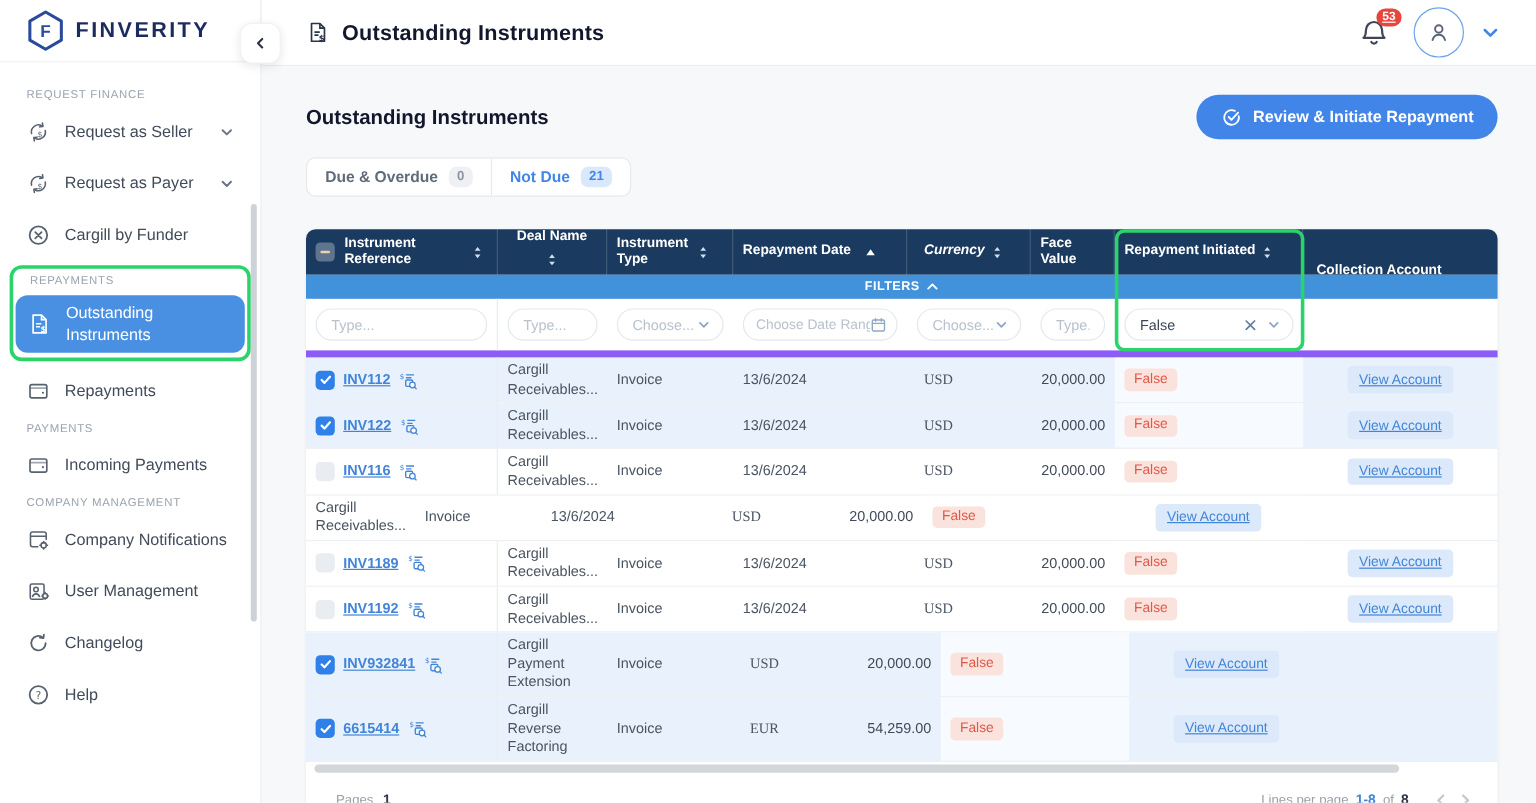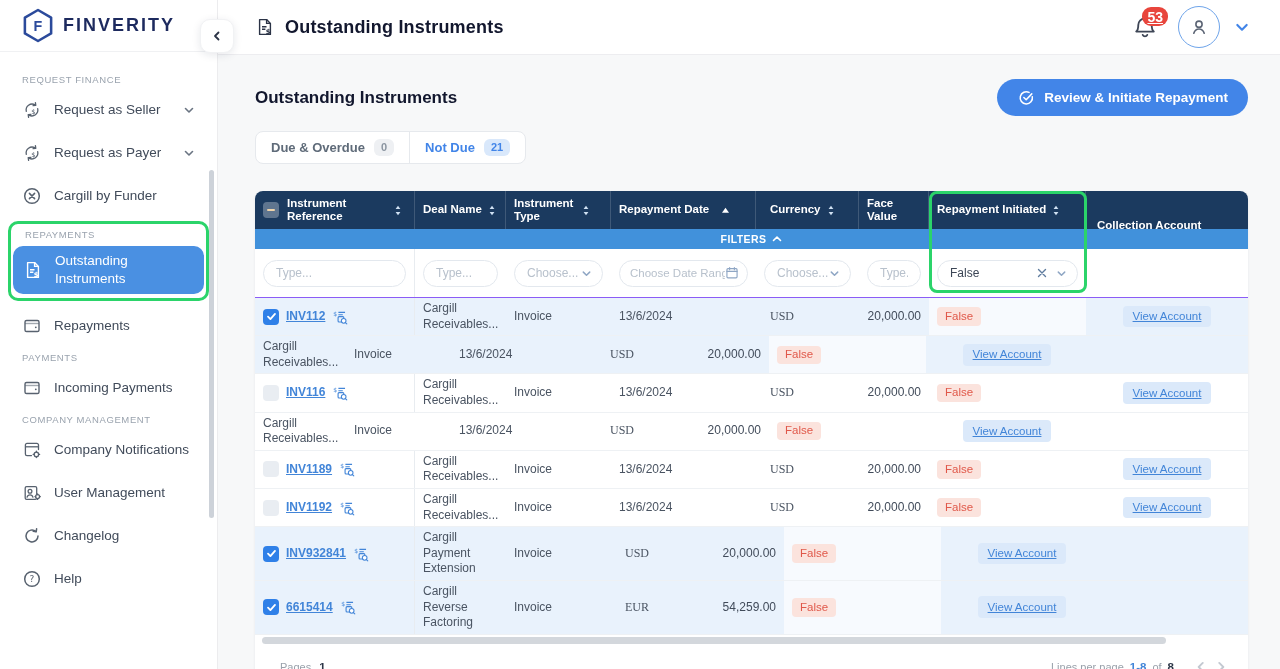--- a/index.html
+++ b/index.html
@@ -34,21 +34,21 @@
   
   .main-col { flex:1; display:flex; flex-direction:column; min-width:0; }
   .topbar { height:55px; background:#fff; border-bottom:1px solid #ededf0; display:flex; align-items:center; justify-content:space-between; padding:0 30px 0 37px; flex-shrink:0; }
   .topbar-title-wrap { display:flex; align-items:center; gap:10px; }
   .topbar-title-wrap .t-ico { width:20px; height:20px; color:#2b3346; }
   .topbar-title-wrap .t-ico svg { width:100%; height:100%; }
   .topbar h1 { font-size:18px; color:#12172e; font-weight:700; letter-spacing:.2px; }
   .topbar-right { display:flex; align-items:center; }
   .bell-wrap { position:relative; width:26px; height:26px; color:#3e4656; cursor:pointer; }
   .bell-wrap svg { width:26px; height:26px; }
-  .noti-badge { position:absolute; top:-7px; right:-10px; background:#e8453c; color:#fff; font-size:14px; font-weight:700; border-radius:9px; padding:2.5px 5px; line-height:1;text-decoration:underline; }
+  .noti-badge { position:absolute; top:-7px; right:-10px; background:#e8453c; color:#fff; font-size:10px; font-weight:700; border-radius:9px; padding:2.5px 5px; line-height:1;text-decoration:underline; }
   .avatar { width:42px; height:42px; border-radius:50%; border:1.5px solid #6ea4ea; color:#5b6474; display:flex; align-items:center; justify-content:center; margin-left:20px; cursor:pointer; background:#fff; }
   .avatar svg { width:24px; height:24px; }
   .topbar-chevron { color:#4285e8; margin-left:14px; width:16px; height:16px; cursor:pointer; }
   .topbar-chevron svg { width:16px; height:16px; }
 
   .content { padding:24px 32px 0 37px; }
   .page-head { display:flex; justify-content:space-between; align-items:center; }
   .page-head h2 { font-size:17px; color:#12172e; font-weight:700; }
   .primary-btn { background:#4285e8; color:#fff; border:none; border-radius:19px; height:37px; padding:0 20px; font-size:13.5px; font-weight:700; display:flex; align-items:center; gap:9px; cursor:pointer; font-family:"Liberation Sans", sans-serif; }
   .primary-btn .b-ico { width:18px; height:18px; display:flex; }
@@ -75,21 +75,21 @@
   .th-5 { justify-content:flex-end; padding-right:8px; }
   .th-7 { padding-left:11px;margin-top:32px; }
   .sort { color:#cfe0f2; display:flex; }
   .sort svg { width:8px; height:13px; }
   .sort.asc { color:#fff; }
   .sort.asc svg { width:9px; height:7px; }
 
   .filters-bar { height:20px; background:#4191db; display:flex; align-items:center; justify-content:center; gap:6px; color:#fff; font-size:10.5px; font-weight:700; letter-spacing:.4px; cursor:pointer; }
   .filters-bar svg { width:10px; height:8px; }
 
-  .t-filters { display:flex; height:49px; align-items:center; border-bottom:1px solid #8b5cf6; }
+  .t-filters { display:flex; height:49px; align-items:center; border-bottom:6px solid #8b5cf6; }
   .tf { padding:0 8px; height:100%; display:flex; align-items:center; }
   .tf-0 { border-right:1px solid #e8ecf0; }
   .f-text { width:100%; height:27px; border:1px solid #e3e8ee; border-radius:16px; padding:0 12px; font-size:12px; color:#3c4656; outline:none; font-family:"Liberation Sans", sans-serif; background:#fff; }
   .f-text::placeholder { color:#b8c1cc; }
   .f-select { width:100%; height:27px; border:1px solid #e3e8ee; border-radius:16px; display:flex; align-items:center; padding:0 10px 0 12px; font-size:12px; color:#b8c1cc; cursor:pointer; background:#fff; }
   .f-select .ph { flex:1; white-space:nowrap; overflow:hidden; }
   .f-select .f-chev { color:#8fa6c4; width:11px; height:11px; display:flex; flex-shrink:0; }
   .f-select .f-chev svg { width:11px; height:11px; }
   .f-select .f-cal { color:#8fa6c4; width:14px; height:14px; display:flex; flex-shrink:0; }
   .f-select .f-cal svg { width:14px; height:14px; }
@@ -325,21 +325,21 @@
                 <span class="dash"></span>
               </span>
               <span class="th-label">Instrument Reference</span>
               <span class="sort">
                 <svg viewBox="0 0 10 14" fill="currentColor">
                   <path d="M5 1.2L8 5H2z"></path>
                   <path d="M5 12.8L2 9h6z"></path>
                 </svg>
               </span>
             </div>
-            <div class="th th-1" style="width: 91px;">
+            <div class="th th-1" style="width: 91px; flex-direction: column;">
               <span class="th-label">Deal Name</span>
               <span class="sort">
                 <svg viewBox="0 0 10 14" fill="currentColor">
                   <path d="M5 1.2L8 5H2z"></path>
                   <path d="M5 12.8L2 9h6z"></path>
                 </svg>
               </span>
             </div>
             <div class="th th-2" style="width: 105px;">
               <span class="th-label">Instrument Type</span>
@@ -351,21 +351,21 @@
               </span>
             </div>
             <div class="th th-3" style="width: 145px;">
               <span class="th-label">Repayment Date</span>
               <span class="sort asc">
                 <svg viewBox="0 0 10 8" fill="currentColor">
                   <path d="M5 .8l4 5.8H1z"></path>
                 </svg>
               </span>
             </div>
-            <div class="th th-4" style="width: 103px;">
+            <div class="th th-4" style="width: 103px; font-style: italic;">
               <span class="th-label">Currency</span>
               <span class="sort">
                 <svg viewBox="0 0 10 14" fill="currentColor">
                   <path d="M5 1.2L8 5H2z"></path>
                   <path d="M5 12.8L2 9h6z"></path>
                 </svg>
               </span>
             </div>
             <div class="th th-5" style="width: 70px;">
               <span class="th-label">Face Value</span>
@@ -480,20 +480,35 @@
                 <span>20,000.00</span>
               </div>
               <div class="td td-6" style="width:157px">
                 <span class="false-badge">False</span>
               </div>
               <div class="td td-7" style="width:162px">
                 <span class="va-pill"><span>View Account</span></span>
               </div>
             </div>
             <div class="tr selected">
+              <div class="td td-0" style="width:160px">
+                <span class="cb on">
+                  <svg viewBox="0 0 12 12" fill="none" stroke="#fff" stroke-width="2" stroke-linecap="round" stroke-linejoin="round">
+                    <path d="M2.2 6.2l2.6 2.6 5-5.6"></path>
+                  </svg>
+                </span>
+                <a class="ref-link">INV122</a>
+                <span class="row-ico"><svg viewBox="0 0 20 20" fill="none" stroke="currentColor">
+                    <text x="1.5" y="8.5" font-size="7.5" stroke="none" fill="currentColor" font-family="DejaVu Sans">$</text>
+                    <path d="M8 4.2h8.3M8 7.2h5.5" stroke-width="1.4"></path>
+                    <rect x="7.6" y="9.6" width="7.2" height="6.6" rx="1.2" stroke-width="1.4"></rect>
+                    <circle cx="14.6" cy="14.8" r="2.9" stroke-width="1.3" fill="#fff"></circle>
+                    <path d="M16.7 16.9l1.8 1.8" stroke-width="1.3" stroke-linecap="round"></path>
+                  </svg></span>
+              </div>
               <div class="td td-1" style="width:91px">
                 <span>Cargill Receivables...</span>
               </div>
               <div class="td td-2" style="width:105px">
                 <span>Invoice</span>
               </div>
               <div class="td td-3" style="width:145px">
                 <span>13/6/2024</span>
               </div>
               <div class="td td-4" style="width:103px">

